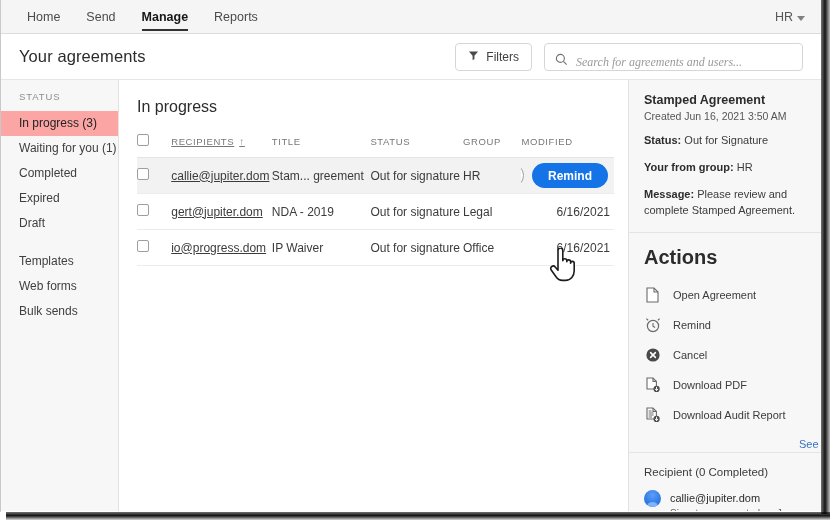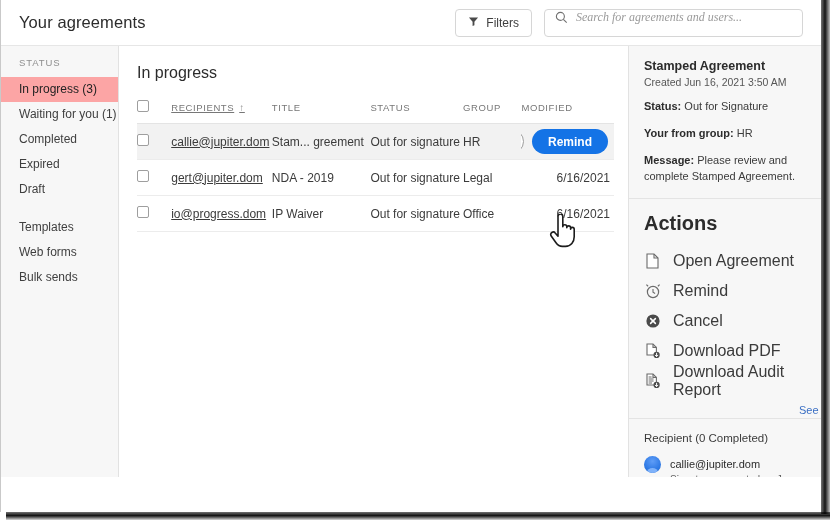--- a/index.html
+++ b/index.html
@@ -88,21 +88,21 @@
     position: absolute; right: 18px; top: 9px;
     display: flex; align-items: center; gap: 12px;
   }
   .filters-btn {
     display: flex; align-items: center; gap: 7px;
     height: 28px; padding: 0 12px;
     border: 1px solid #d6d6d6; border-radius: 4px;
     background: #fff; color: #3f3f3f; font-size: 12px; cursor: pointer;
   }
   .search-box {
-    display: flex; align-items: flex-start; gap: 8px;
+    display: flex; align-items: flex-end; gap: 8px;
     width: 259px; height: 28px; padding: 0 10px;
     border: 1px solid #d6d6d6; border-radius: 4px; background: #fff;
     cursor: text;
   }
   .search-box .ph {
     font-size: 12px; color: #9a9a9a; font-style: italic;
     font-family: "Liberation Serif", serif;
   }
 
   
@@ -189,21 +189,21 @@
   }
   .rp-sec { padding: 13px 14px 13px 15px; }
   .rp-divider { height: 1px; background: #e4e4e4; }
   .rp-title { font-size: 12.5px; font-weight: bold; color: #2c2c2c; }
   .rp-sub { font-size: 10.5px; color: #565656; margin-top: 3px; }
   .rp-kv { font-size: 11px; color: #3b3b3b; margin-top: 11px; line-height: 1.45; }
   .rp-kv b { color: #2c2c2c; }
   .rp-h2 { font-size: 20px; font-weight: bold; color: #2c2c2c; margin-bottom: 11px; }
   .act-row {
     display: flex; align-items: center; gap: 12px;
-    height: 30px; font-size: 16px; color: #3b3b3b; cursor: pointer;
+    height: 30px; font-size: 11px; color: #3b3b3b; cursor: pointer;
   }
   .act-ico { width: 17px; height: 17px; flex: 0 0 17px; display:flex; align-items:center; justify-content:center; }
   .see-link {
     position: absolute; right: -8px; font-size: 11px; color: #3a6fc4; cursor: pointer; white-space: nowrap;
   }
   .recip-row { display: flex; gap: 9px; margin-top: 10px; align-items: flex-start; }
   .avatar {
     width: 17px; height: 17px; border-radius: 50%;
     background: radial-gradient(circle at 50% 30%, #5f9df7 0%, #2f7ae5 60%, #2567c9 100%);
     flex: 0 0 17px; margin-top: 2px; position: relative; overflow: hidden;
@@ -215,20 +215,32 @@
   .recip-name { font-size: 11px; color: #2c2c2c; }
   .recip-sub { font-size: 10px; color: #5e5e5e; margin-top: 2px; }
 </style>
 </head>
 <body>
 
 <div id="app">
   <div class="frame-edge-left"></div>
   <div class="viewport">
 
+    <div class="topnav">
+      <div class="nav-items">
+        <div class="nav-item">Home</div>
+        <div class="nav-item">Send</div>
+        <div class="nav-item active">Manage</div>
+        <div class="nav-item">Reports</div>
+      </div>
+      <div class="nav-right">
+        <span>HR</span>
+        <span class="caret-down"></span>
+      </div>
+    </div>
 
     <div class="pagehead">
       <div class="page-title">Your agreements</div>
       <div class="head-tools">
         <div class="filters-btn">
           <span>
             <svg width="11" height="11" viewBox="0 0 12 12">
                 <path d="M1 1.5h10L7 6.2V10l-2 1V6.2z" fill="#4a4a4a"></path>
               </svg>
           </span>

